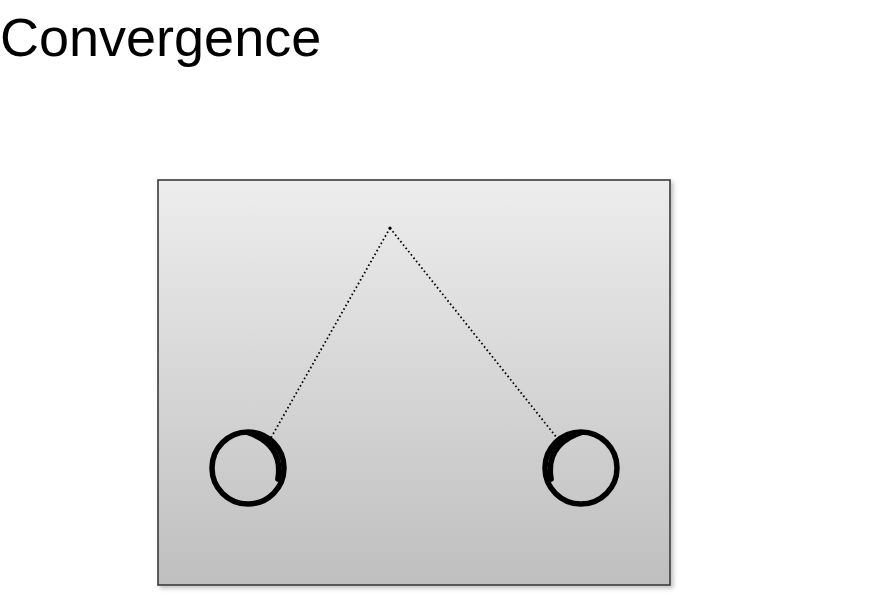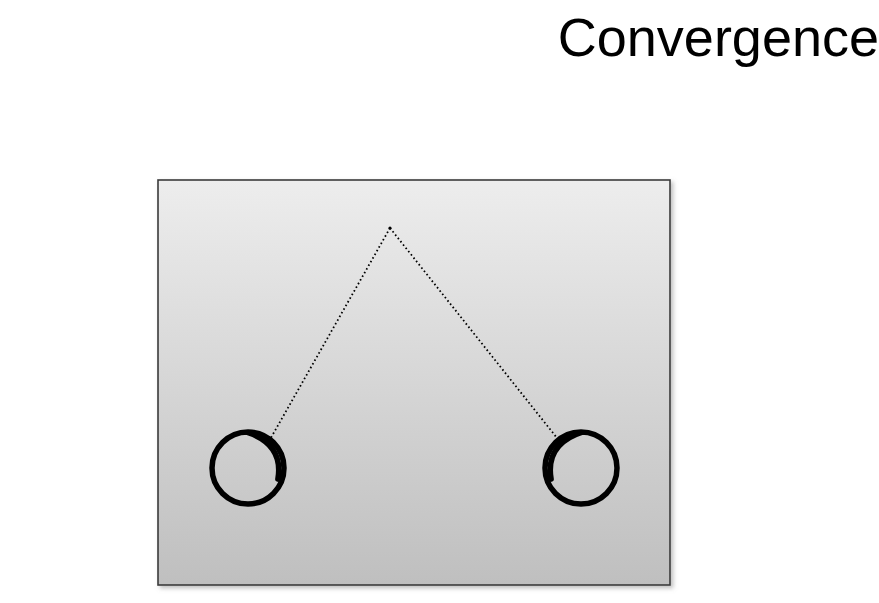--- a/index.html
+++ b/index.html
@@ -21,21 +21,21 @@
     width: 879px;
     height: 603px;
     background: #ffffff;
   }
 
   #slide-title {
     position: absolute;
     left: 0;
     top: 5px;
     width: 879px;
-    text-align: right;
+    text-align: left;
     font-family: "Liberation Sans", sans-serif;
     font-size: 54px;
     font-weight: 400;
     line-height: 64px;
     color: #000000;
     letter-spacing: 0px;
     white-space: nowrap;
   }
 
   #figure-wrap {

